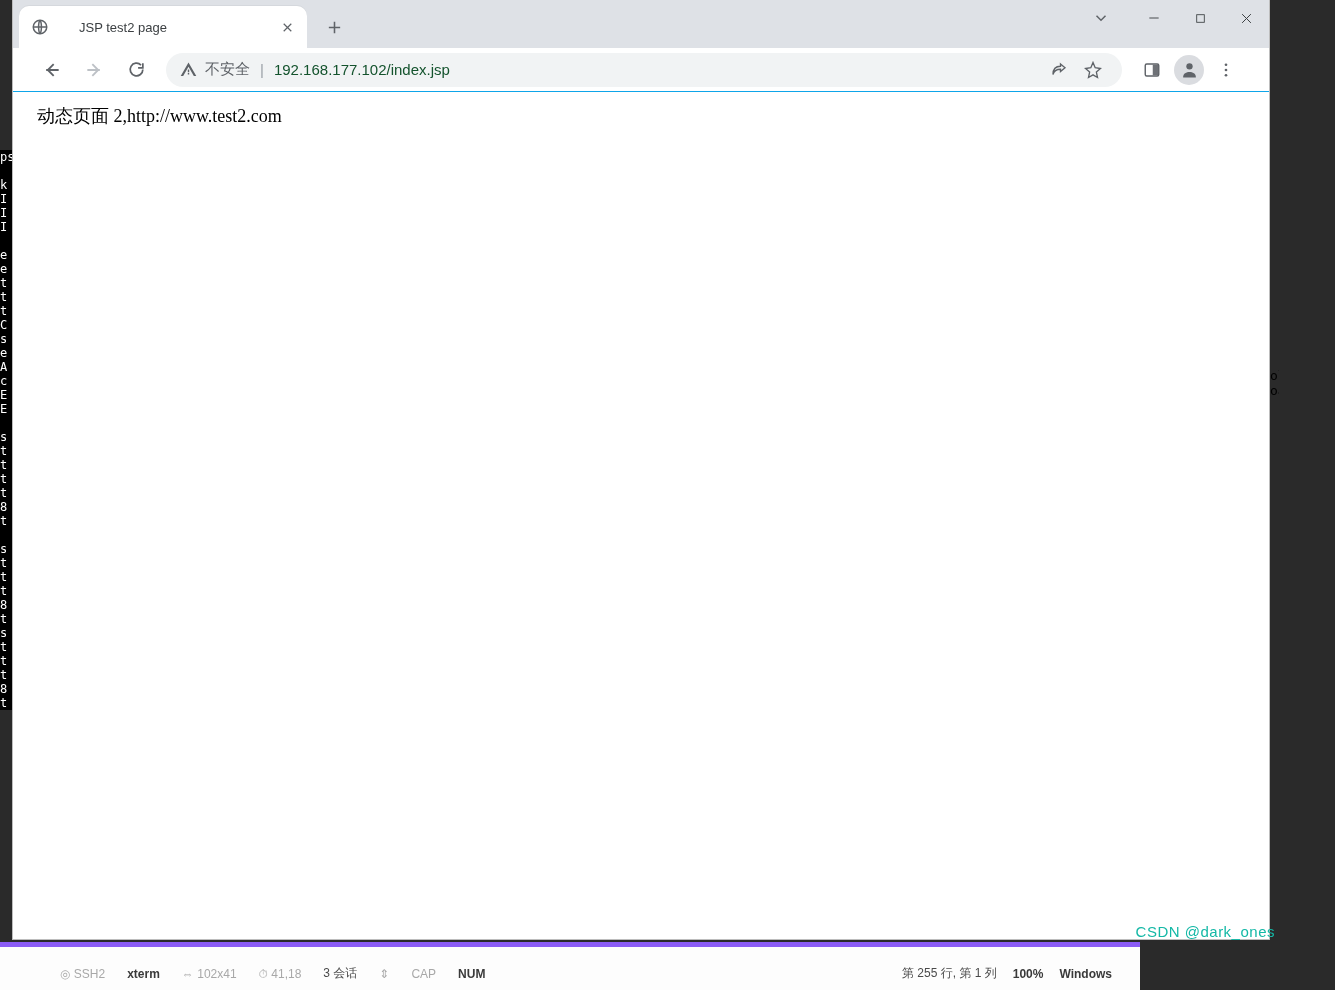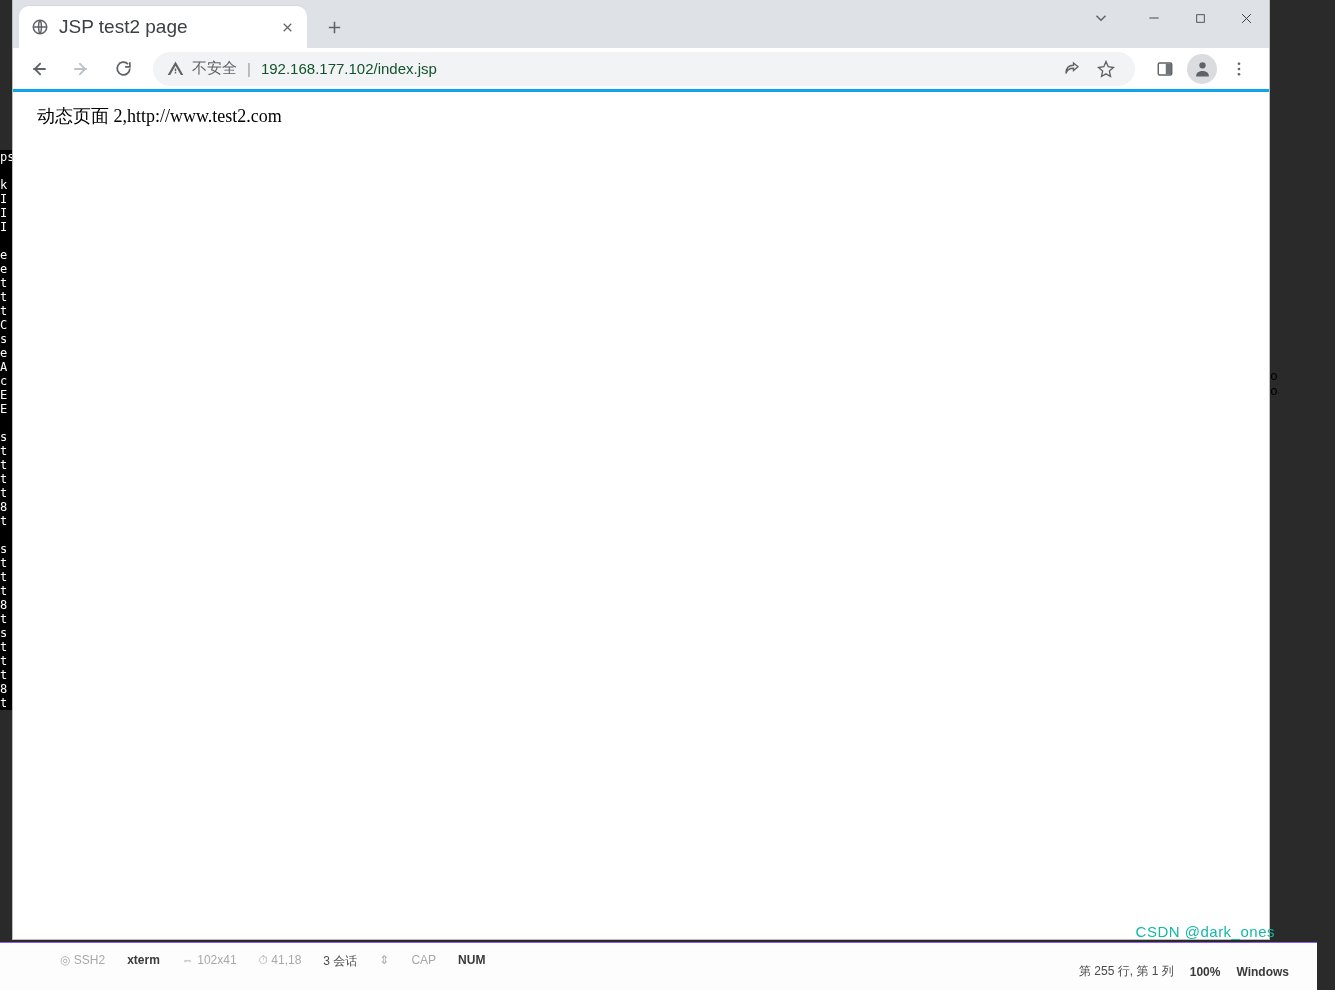--- a/index.html
+++ b/index.html
@@ -35,41 +35,41 @@
       width: 288px;
       background: #fff;
       border-radius: 10px 10px 0 0;
       display: flex;
       align-items: center;
       padding: 0 12px;
       gap: 10px;
       box-shadow: 0 -1px 0 rgba(0,0,0,0.04);
     }
     .tab .favicon { width: 18px; height: 18px; color: #5f6368; flex-shrink: 0; }
-    .tab .title { flex: 1; font-size: 19px; color: #3c4043; white-space: nowrap; overflow: hidden; text-overflow: ellipsis; }
+    .tab .title { flex: 1; font-size: 13px; color: #3c4043; white-space: nowrap; overflow: hidden; text-overflow: ellipsis; margin-left: 20px; }
     .tab .close { width: 16px; height: 16px; color: #5f6368; cursor: pointer; flex-shrink: 0; display:flex; align-items:center; justify-content:center; }
     .newtab {
       width: 34px; height: 34px; margin-left: 10px; margin-bottom: 4px;
       display: flex; align-items: center; justify-content: center;
       border-radius: 50%; color: #5f6368; cursor: pointer;
     }
     .win-controls {
       position: absolute; right: 0; top: 0; height: 38px;
       display: flex; align-items: center;
     }
     .win-btn { width: 46px; height: 38px; display:flex; align-items:center; justify-content:center; color:#3c4043; cursor:pointer;}
     .win-caret { width: 40px; height: 38px; display:flex; align-items:center; justify-content:center; color:#5f6368; margin-right: 10px;}
 
     .toolbar {
       height: 44px;
       background: #fff;
-      border-bottom: 3px solid #0ea5e9;
+      border-bottom: 1px solid #0ea5e9;
       display: flex;
       align-items: center;
-      padding: 0 8px;
+      padding: 0 21px;
       gap: 6px;
     }
     .icon-btn {
       width: 36px; height: 36px; border-radius: 50%;
       display:flex; align-items:center; justify-content:center;
       color:#5f6368; cursor:pointer;
     }
     .icon-btn.disabled { color:#bdc1c6; cursor:default;}
     .omnibox {
       flex: 1;
@@ -117,24 +117,24 @@
       position: absolute;
       right: 56px; top: 368px; width: 9px; height: 56px;
       background: transparent;
       color: #000;
       font-family: sans-serif;
       font-size: 13px;
       overflow: hidden;
     }
     .statusbar-bottom {
       position:absolute;
-      left: 0; bottom: 0; width: 1317px; height: 48px;
+      left: 0; bottom: 0; width: 1140px; height: 48px;
       background: #fdfdfd;
-      border-top: 1px solid #8b5cf6;
-      display:flex; 
+      border-top: 5px solid #8b5cf6;
+      display:flex; align-items:center;
       font-size: 12px; color:#4a4a4a;
       padding: 10px 10px 0 60px;
       gap: 22px;
       font-family: "Microsoft YaHei", Arial, sans-serif;
     }
     .statusbar-bottom .faded { color:#a8a8a8;}
     .statusbar-bottom .right { margin-left:auto; display:flex; gap:16px; align-items:center; padding-right:18px;}
     .statusbar-bottom .bold { color:#3a3a3a; font-weight:700;}
     .watermark {
       position:absolute;

